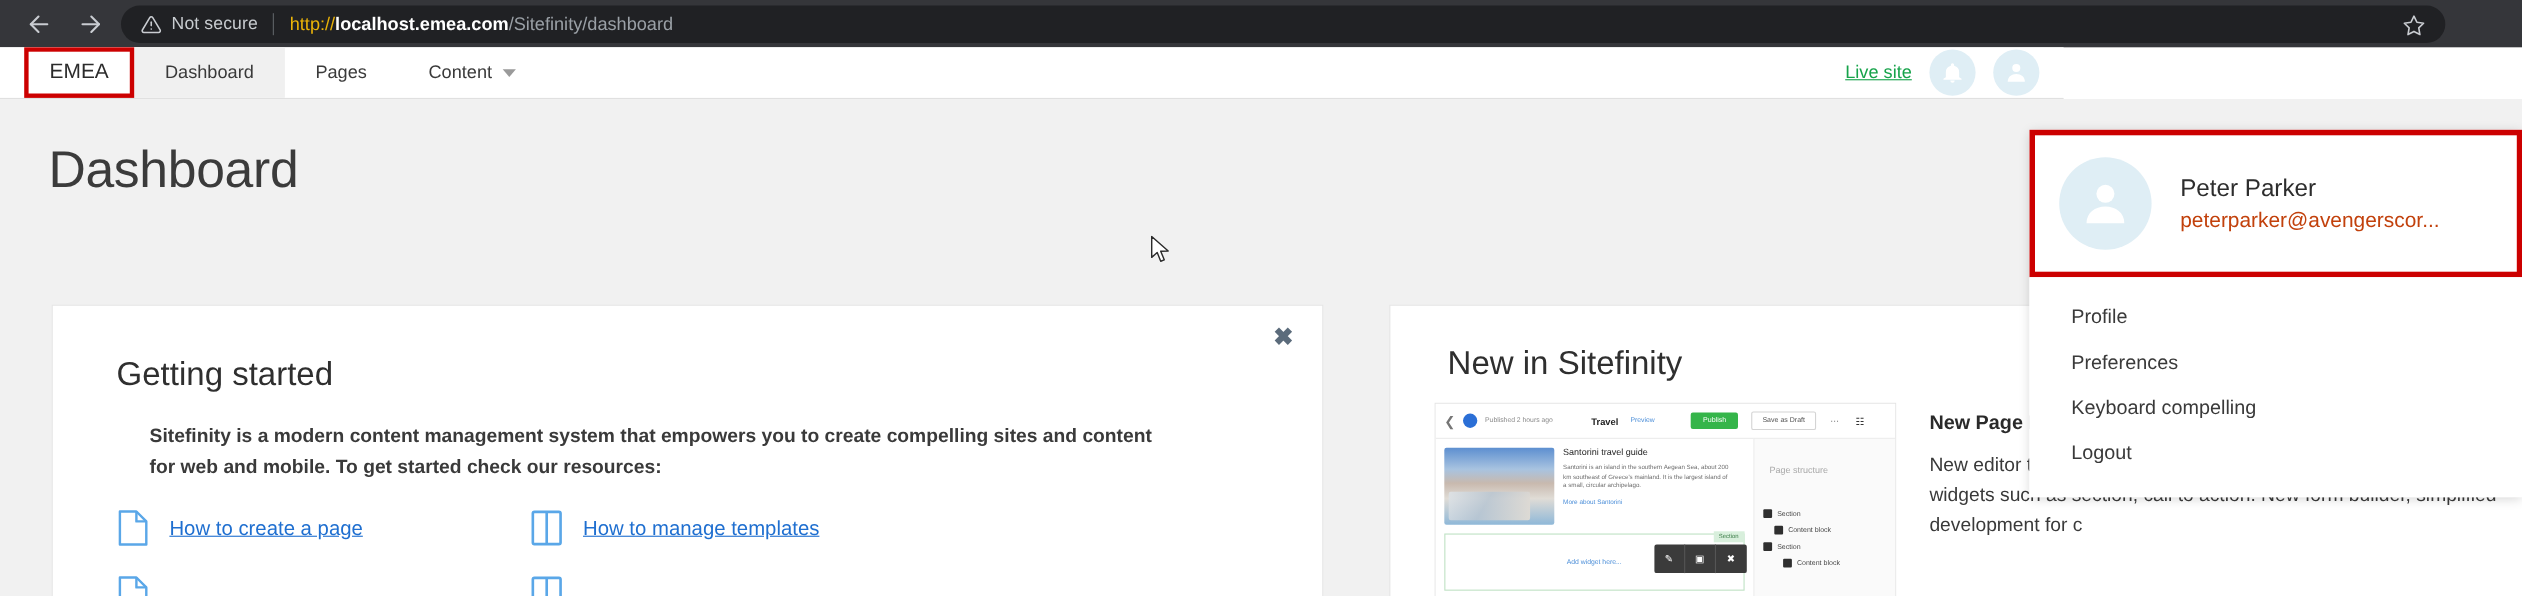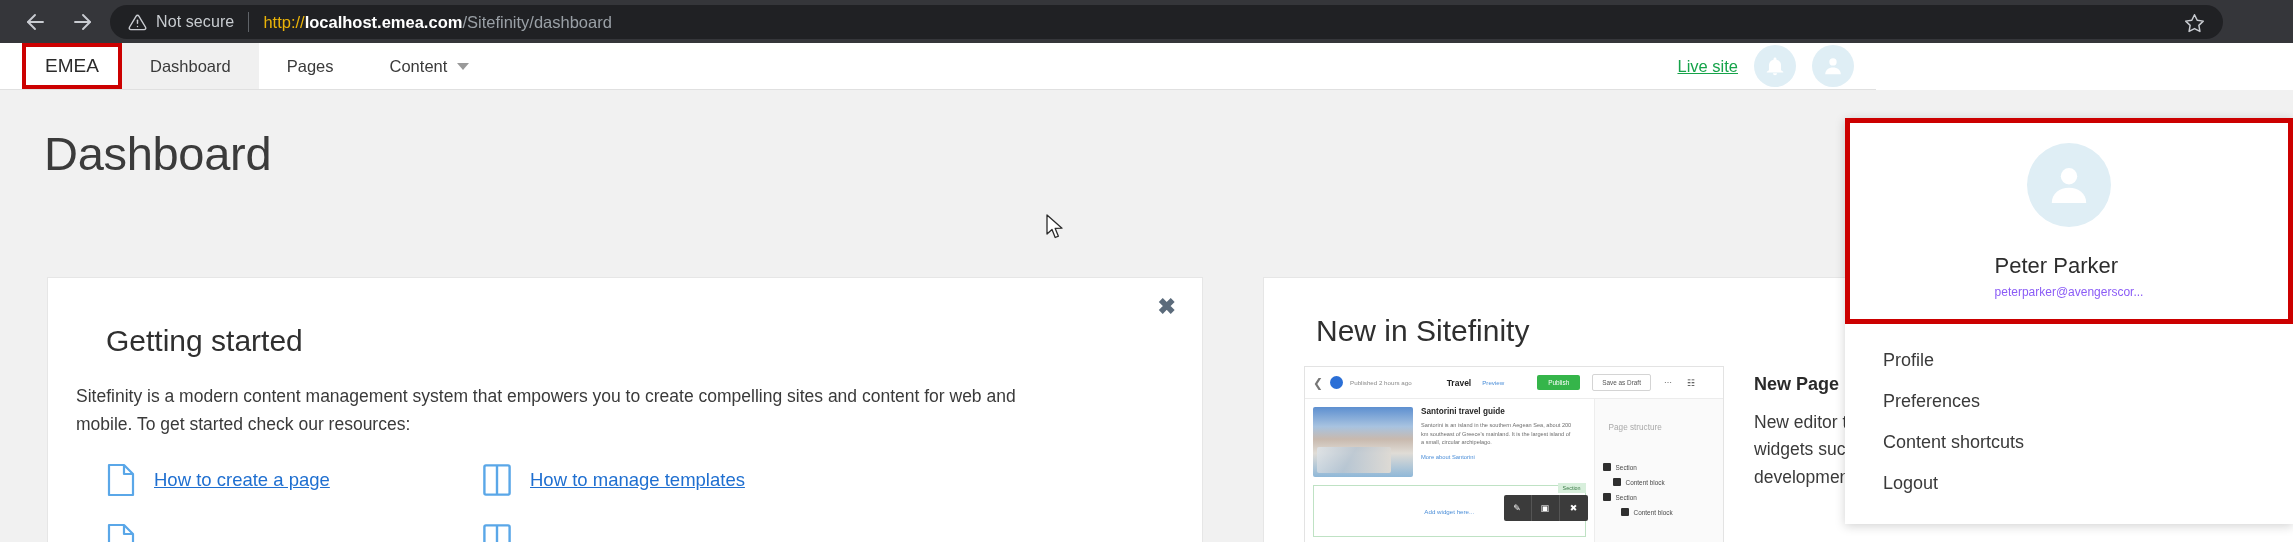--- a/index.html
+++ b/index.html
@@ -124,23 +124,24 @@
     font-size: 22px; color: #5b6b7b; font-weight: bold;
     line-height: 1;
   }
   .card-h {
     font-size: 30px; color: #2f2f2f; font-weight: 400;
   }
   .card-a .card-h { padding: 46px 16px 0 58px; }
   .card-b .card-h { padding: 36px 16px 0 52px; }
 
   .card-p {
-    padding: 24px 58px 0 28px;
+    padding: 24px 58px 0 88px;
     font-size: 17.5px; line-height: 1.62; color: #3a3a3a;
     max-width: 1060px;
+    font-weight: bold;
   }
 
   .links-grid {
     padding: 24px 0 0 58px;
     display: grid;
     grid-template-columns: 376px 376px;
     row-gap: 26px;
   }
   .res-link {
     display: flex; align-items: center; gap: 18px;
@@ -196,21 +197,21 @@
     width: 100px; height: 70px; border-radius: 2px;
     background:
       linear-gradient(180deg,#5d8fd0 0%, #a8c3e0 28%, #c8b9ae 46%, #e0dcd6 66%, #8fb8d8 100%);
     position: relative; overflow: hidden;
   }
   .prev-img:after {
     content:""; position:absolute; left:4px; bottom:4px; right:22px; height:26px;
     background: linear-gradient(120deg,#dfe4e8,#b9c6d2 45%,#e8dfd4);
     border-radius: 2px; opacity:.85;
   }
-  .prev-art-h { font-size: 8.2px; font-weight: 700; color: #1f1f1f; }
+  .prev-art-h { font-size: 8.2px; font-weight: 400; color: #1f1f1f; }
   .prev-art-p {
     font-size: 5.6px; color: #6e6e6e; line-height: 1.55; margin-top: 5px;
     width: 152px;
   }
   .prev-art-link { font-size: 5.8px; color: #4b8ed8; margin-top: 7px; }
 
   .prev-drop {
     margin-top: 8px; height: 52px;
     border: 1px solid #bfe2c4; background: #fff;
     display:flex; align-items:center; justify-content:center;
@@ -241,29 +242,29 @@
   
   .user-menu {
     position: absolute; left: 1845px; top: 118px;
     width: 448px; background: #ffffff;
     box-shadow: 0 2px 10px rgba(0,0,0,.18);
     z-index: 50;
   }
   .user-head {
     border: 5px solid #cc0000;
     display: flex; align-items: center; gap: 26px;
-    padding: 20px 22px; background: #fff; flex-direction: column;
+    padding: 20px 22px; background: #fff;
   }
   .user-avatar {
     width: 84px; height: 84px; border-radius: 50%;
     background: #dfeef5; display:flex; align-items:center; justify-content:center;
     color: #fff; flex: 0 0 auto;
   }
   .user-name { font-size: 22px; color: #2d2d2d; }
-  .user-mail { font-size: 12px; color: #8b5cf6; margin-top: 6px; white-space: nowrap; }
+  .user-mail { font-size: 19px; color: #c2410c; margin-top: 6px; white-space: nowrap; }
   .menu-list { padding: 16px 0 20px 0; background: #fff; }
   .menu-item {
     padding: 10px 0 10px 38px;
     font-size: 18px; color: #3a3a3a;
   }
 
   .cursor { position: absolute; left: 1046px; top: 214px; z-index: 60; }
 </style>
 </head>
 <body>
@@ -470,21 +471,21 @@
         </svg>
     </div>
     <div>
       <div class="user-name">Peter Parker</div>
       <div class="user-mail">peterparker@avengerscor...</div>
     </div>
   </div>
   <div class="menu-list">
     <div class="menu-item">Profile</div>
     <div class="menu-item">Preferences</div>
-    <div class="menu-item">Content shortcuts</div>
+    <div class="menu-item">Keyboard compelling</div>
     <div class="menu-item">Logout</div>
   </div>
 </div>
 
 <div class="cursor">
   <svg width="20" height="27" viewBox="0 0 20 27">
       <path d="M1 1 L1 20 L6 15.5 L9.2 23.5 L12.4 22.2 L9.2 14.4 L16 14.2 Z" fill="#ffffff" stroke="#2b2b2b" stroke-width="1.3" stroke-linejoin="round"></path>
     </svg>
 </div>
 

